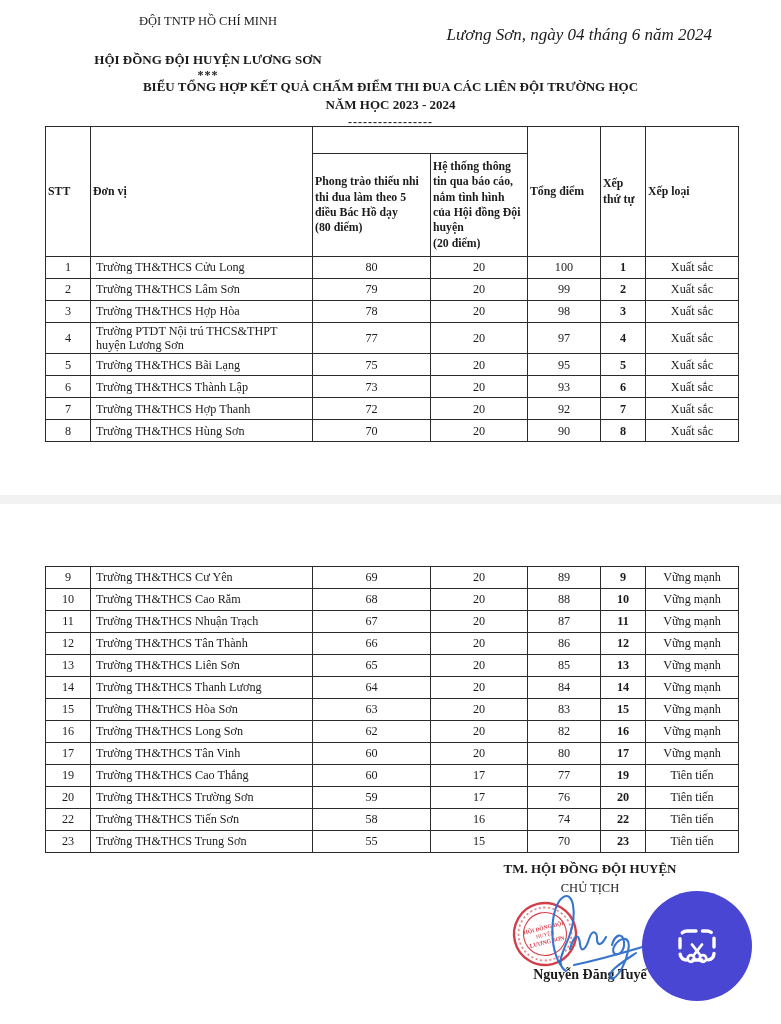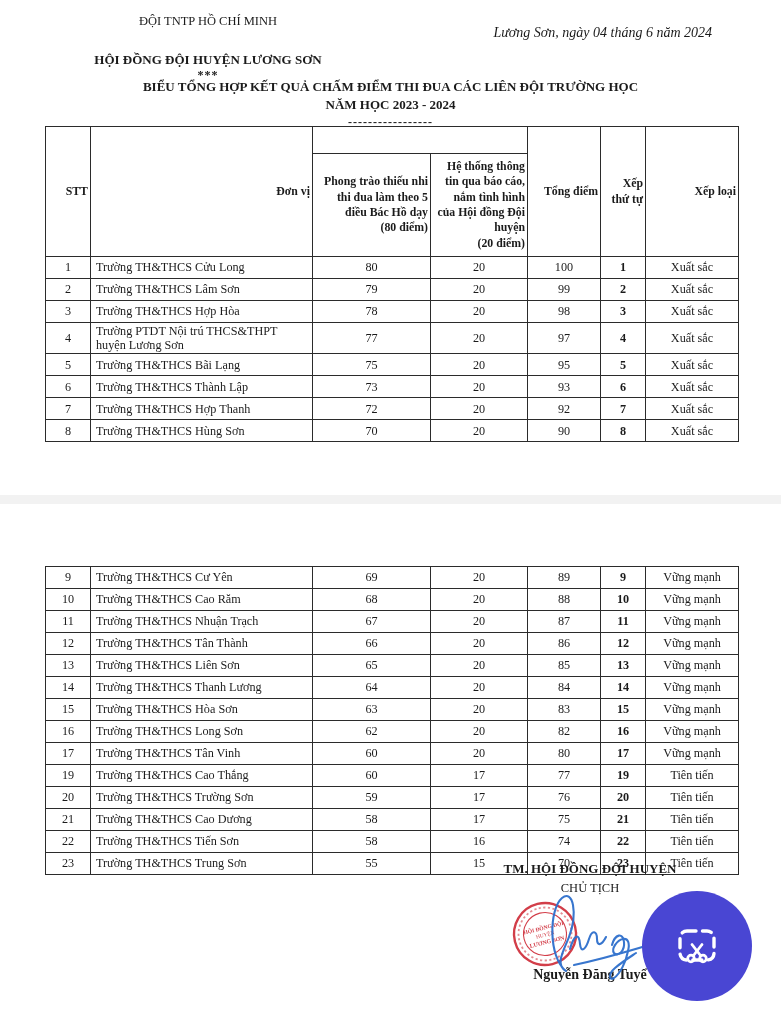--- a/index.html
+++ b/index.html
@@ -8,31 +8,31 @@
     background:#ffffff;color:#1b1b1b;
     font-family:"Liberation Serif","DejaVu Serif",serif;
   }
   .abs{position:absolute;}
 
   
   .org-block{top:13px;left:58px;width:300px;text-align:center;line-height:1.3;}
   .org-l1{font-size:12.5px;}
   .org-l2{font-size:13px;font-weight:bold;margin-top:23px;}
   .org-l3{font-size:12px;font-weight:bold;letter-spacing:1px;margin-top:-1px;}
-  .date-line{top:25px;right:69px;font-size:14px;font-style:italic;}
+  .date-line{top:25px;right:69px;font-size:17px;font-style:italic;}
 
   
   .title-block{top:78px;left:0;width:781px;text-align:center;line-height:1.35;}
   .title-l{font-size:13px;font-weight:bold;}
   .title-sep{font-size:12px;font-weight:bold;letter-spacing:1px;margin-top:1px;}
 
   
   table{border-collapse:collapse;table-layout:fixed;width:693px;background:#fff;}
   th,td{border:1px solid #2b2b2b;overflow:hidden;}
-  th{font-weight:bold;font-size:11.8px;text-align:right;vertical-align:middle;
+  th{font-weight:bold;font-size:11.8px;text-align:left;vertical-align:middle;
      white-space:pre-line;line-height:1.3;padding:2px;margin-left:12px;}
   td{font-size:12.2px;padding:1px 3px;vertical-align:middle;height:19px;line-height:1.15;}
   td.num{text-align:center;}
   td.unit{text-align:left;padding-left:5px;}
   td.rank{text-align:center;font-weight:bold;}
   td.grade{text-align:center;}
   .hrowA th{height:22px;}
   .hrowB th{height:98px;}
   #table1{top:126px;left:45px;}
   #table2{top:566px;left:45px;}
@@ -277,29 +277,20 @@
       <tr>
         <td class="num">20</td>
         <td class="unit">Trường TH&amp;THCS Trường Sơn</td>
         <td class="num">59</td>
         <td class="num">17</td>
         <td class="num">76</td>
         <td class="rank">20</td>
         <td class="grade">Tiên tiến</td>
       </tr>
       <tr>
-        <td class="num">21</td>
-        <td class="unit">Trường TH&amp;THCS Cao Dương</td>
-        <td class="num">58</td>
-        <td class="num">17</td>
-        <td class="num">75</td>
-        <td class="rank">21</td>
-        <td class="grade">Tiên tiến</td>
-      </tr>
-      <tr>
         <td class="num">22</td>
         <td class="unit">Trường TH&amp;THCS Tiến Sơn</td>
         <td class="num">58</td>
         <td class="num">16</td>
         <td class="num">74</td>
         <td class="rank">22</td>
         <td class="grade">Tiên tiến</td>
       </tr>
       <tr>
         <td class="num">23</td>

